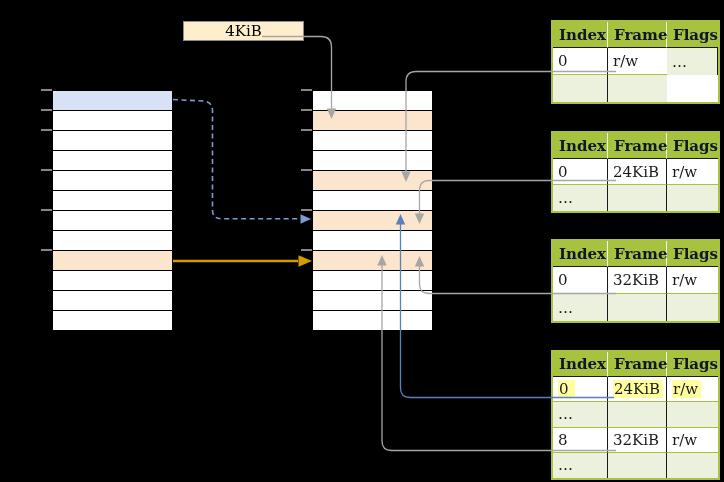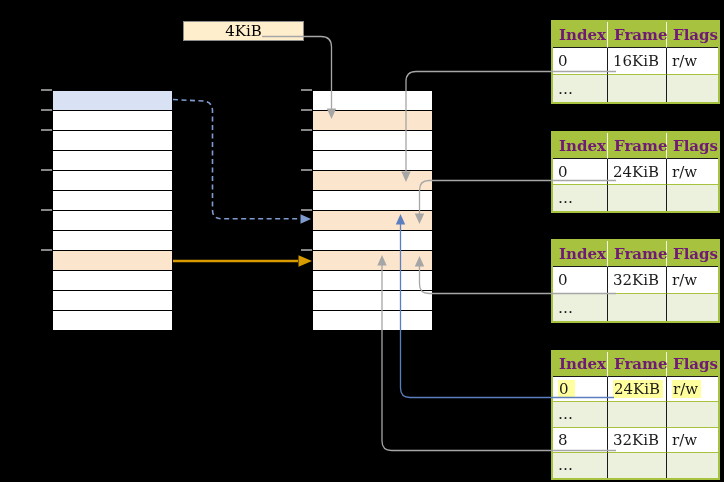--- a/index.html
+++ b/index.html
@@ -29,21 +29,21 @@
   .klabel{position:absolute;left:183px;top:21px;width:119px;height:18px;background:#ffeecb;
           border:1px solid #8c8c8c;text-align:center;line-height:18px;font-size:15px;color:#000;}
   
   .ftable{position:absolute;left:551px;width:169px;display:grid;
           grid-template-columns:55px 59px 1fr;border:2px solid var(--green);
           background:#fff;box-sizing:border-box;font-size:15px;color:#1a1a1a;}
   .ft0{top:20px;height:84px;grid-template-rows:26px 1fr 1fr;}
   .ft1{top:131px;height:82px;grid-template-rows:26px 1fr 1fr;}
   .ft2{top:239px;height:84px;grid-template-rows:26px 1fr 1fr;}
   .ft3{top:350px;height:130px;grid-template-rows:25px 1fr 1fr 1fr 1fr;}
-  .hcell{background:var(--green);color:#701a75;font-weight:bold;display:flex;align-items:center;
+  .hcell{background:var(--green);color:#0f172a;font-weight:bold;display:flex;align-items:center;
          padding-left:6px;border-right:1px solid rgba(255,255,255,.85);border-bottom:1px solid #1a1a1a;}
   .hcell.lastcol{border-right:none;}
   .bcell{display:flex;align-items:center;padding-left:5px;border-right:1px solid #1a1a1a;
          border-bottom:1px solid var(--green);background:#fff;overflow:hidden;}
   .bcell.lastcol{border-right:none;text-align:right;}
   .bcell.lastrow{border-bottom:none;}
   .bcell.green{background:var(--lgreen);}
   .hl{background:var(--yellow);padding:0 3px 0 1px;min-width:13px;display:inline-block;}
   svg.overlay{position:absolute;left:0;top:0;pointer-events:none;}
 </style>
@@ -98,21 +98,20 @@
       <div class="tick" style="top: 160px;"></div>
     </div>
 
   <div class="klabel">4KiB</div>
 
   <div class="ftable ft0">
       <div class="hcell">Index</div>
       <div class="hcell">Frame</div>
       <div class="hcell lastcol">Flags</div>
       <div class="bcell">0</div>
-      <div class="bcell">16KiB</div>
       <div class="bcell lastcol">r/w</div>
       <div class="bcell lastrow green">…</div>
       <div class="bcell lastrow green"></div>
       <div class="bcell lastcol lastrow green"></div>
     </div>
   <div class="ftable ft1">
       <div class="hcell">Index</div>
       <div class="hcell">Frame</div>
       <div class="hcell lastcol">Flags</div>
       <div class="bcell">0</div>

